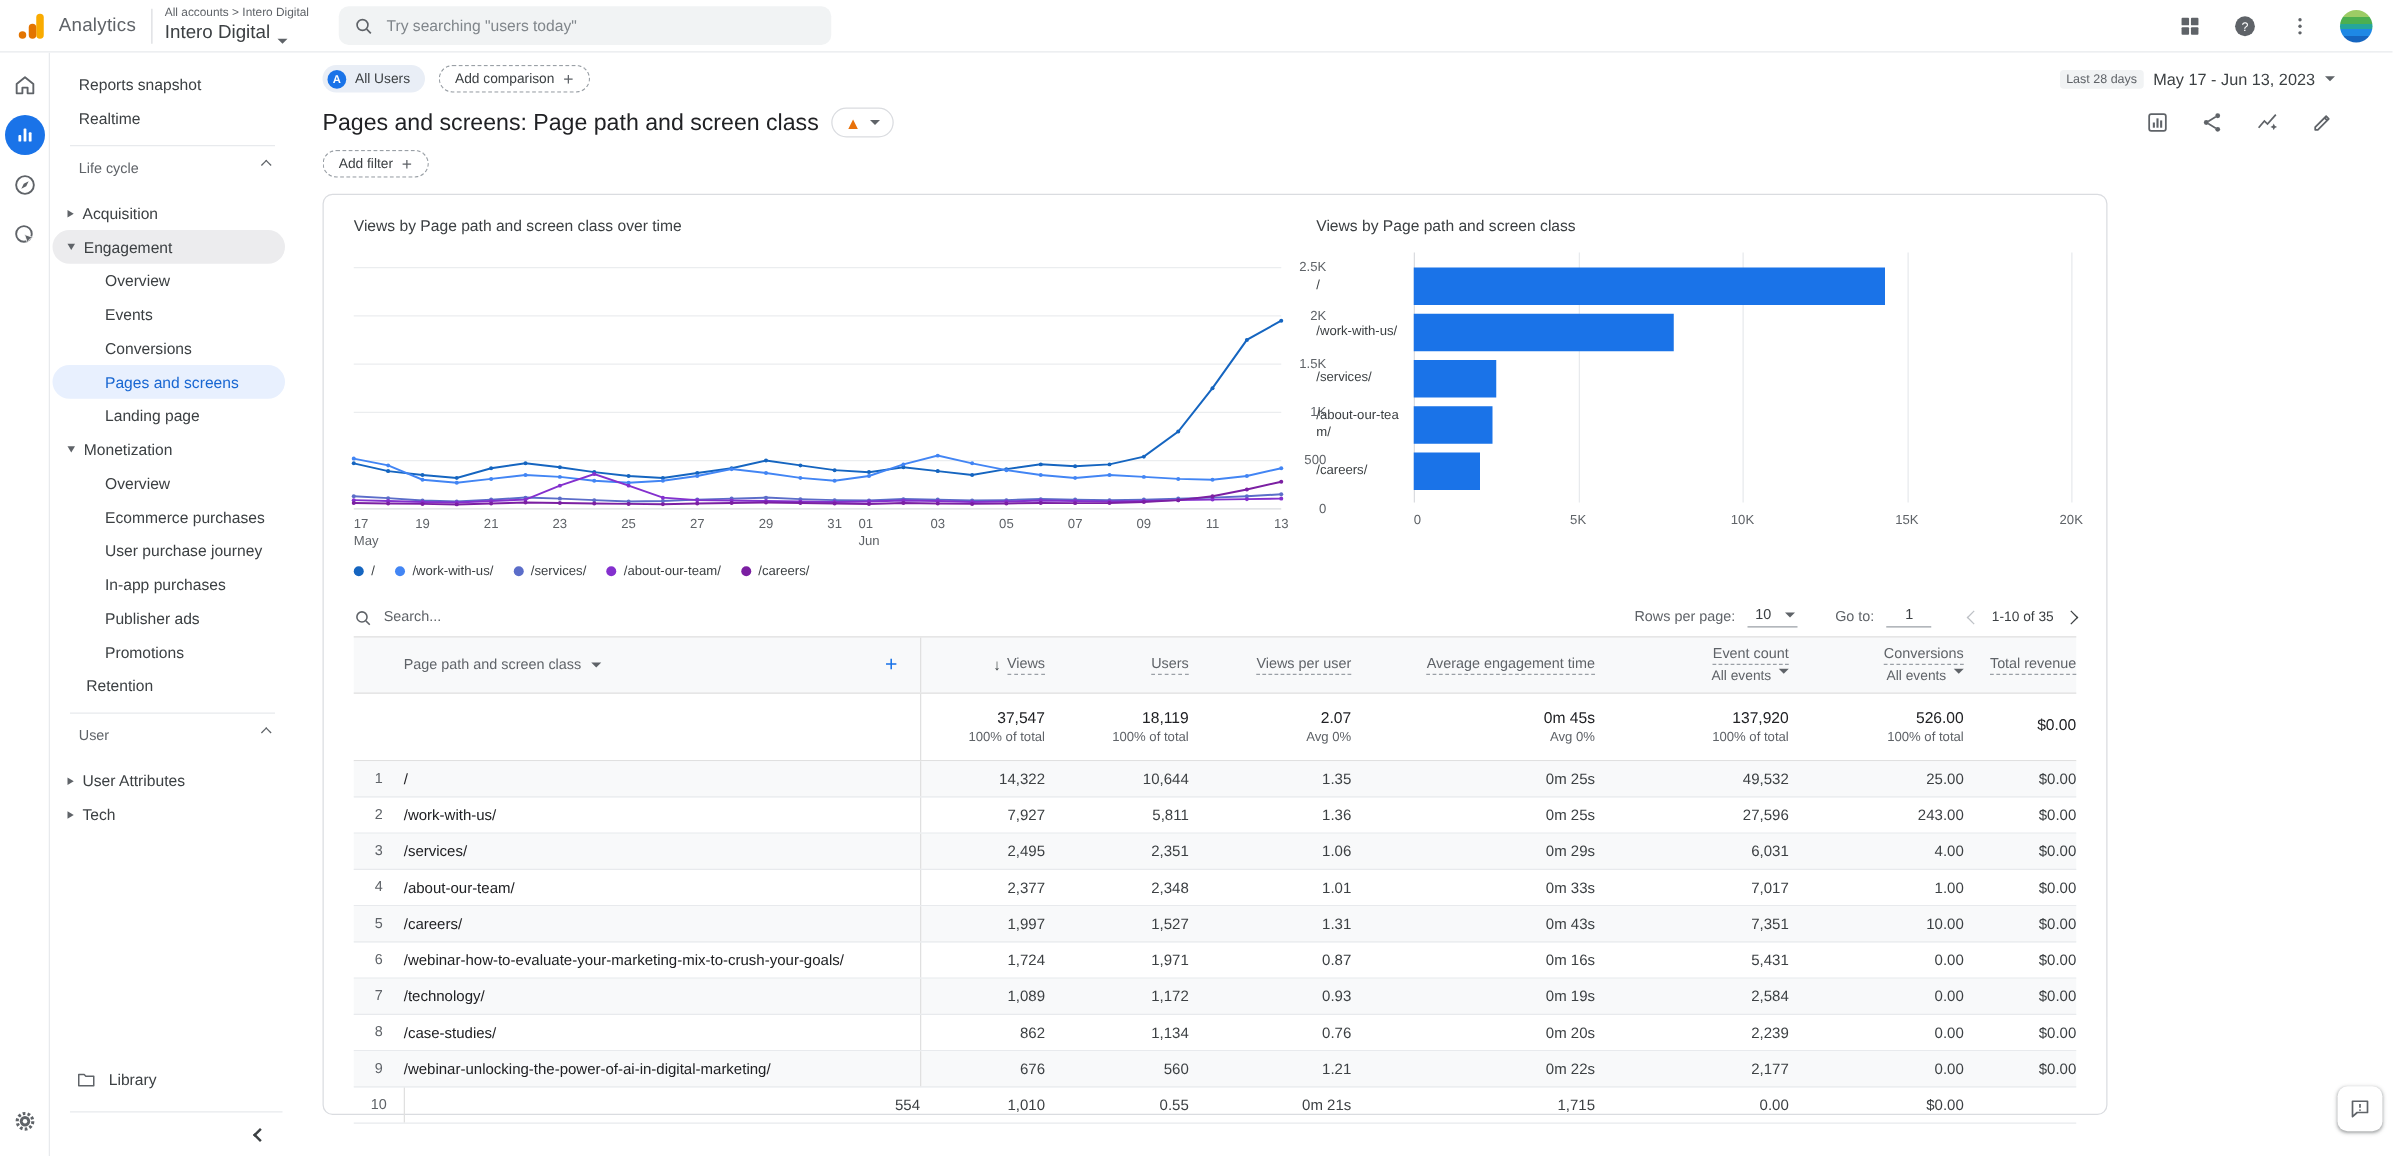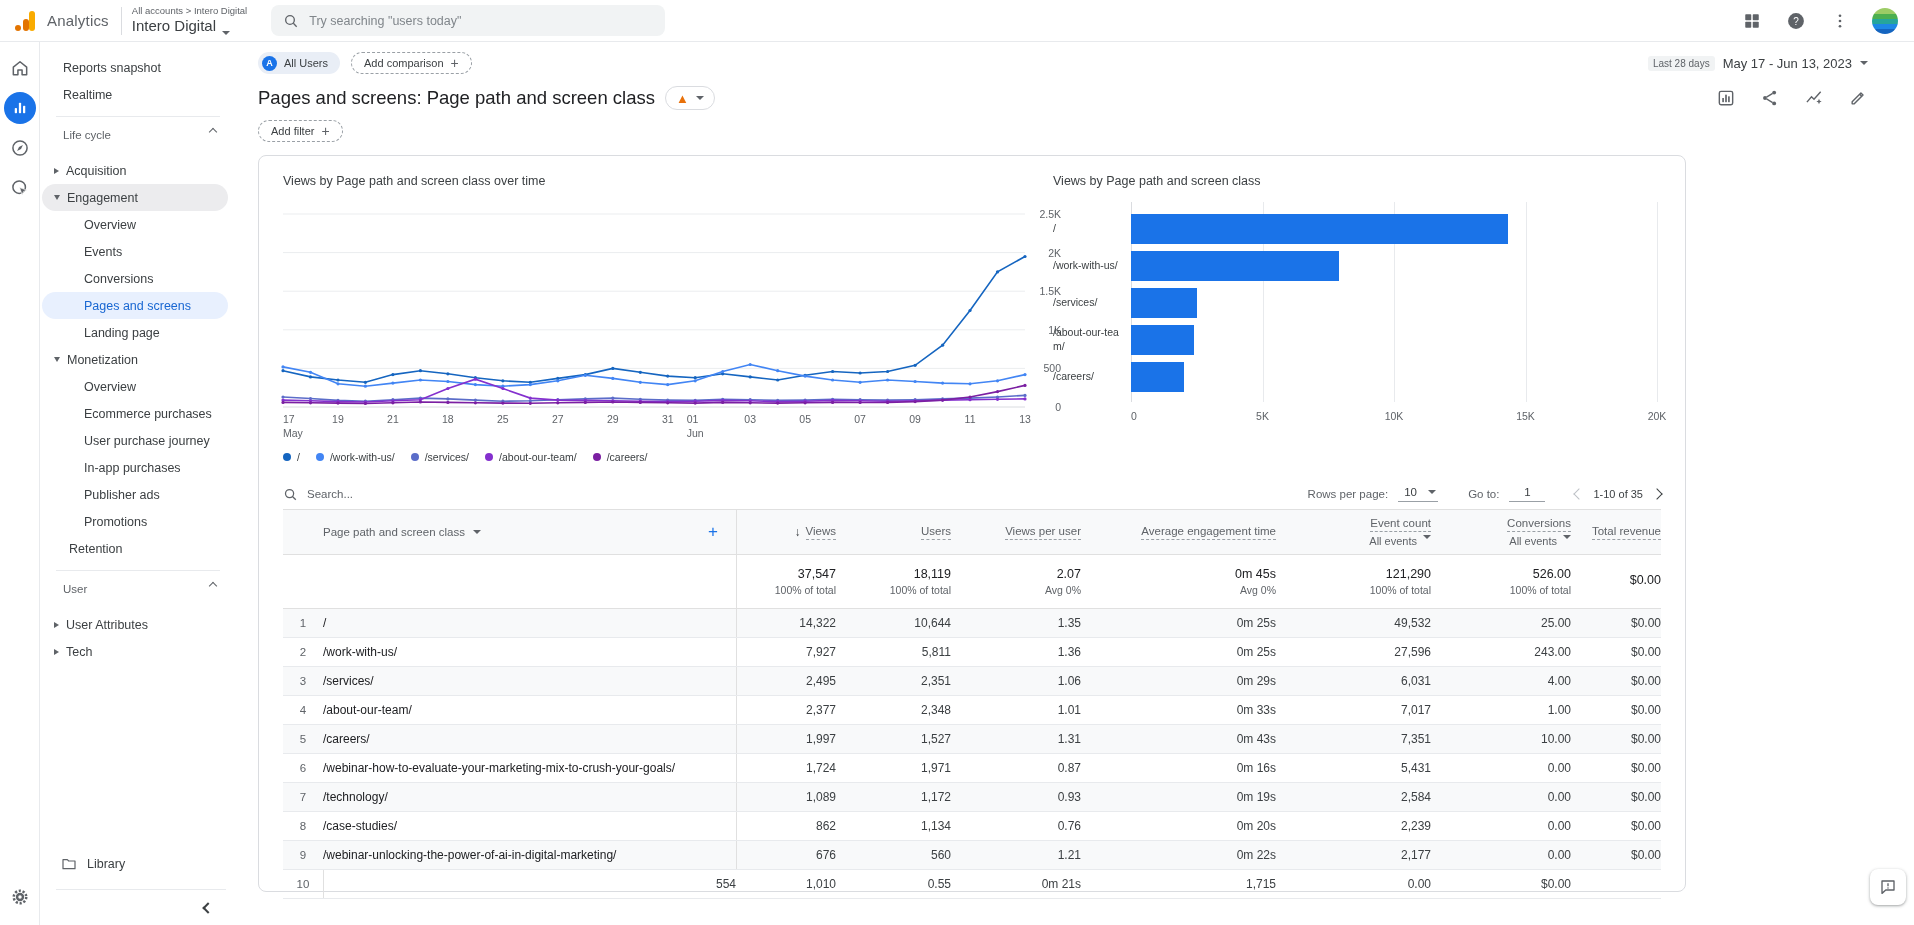--- a/index.html
+++ b/index.html
@@ -560,21 +560,21 @@
                 <div>17</div>
                 <div>May</div>
               </div>
               <div class="x-tick" style="left: 7.40741%;">
                 <div>19</div>
               </div>
               <div class="x-tick" style="left: 14.8148%;">
                 <div>21</div>
               </div>
               <div class="x-tick" style="left: 22.2222%;">
-                <div>18</div>
+                <div>23</div>
               </div>
               <div class="x-tick" style="left: 29.6296%;">
                 <div>25</div>
               </div>
               <div class="x-tick" style="left: 37.037%;">
                 <div>27</div>
               </div>
               <div class="x-tick" style="left: 44.4444%;">
                 <div>29</div>
               </div>
@@ -756,21 +756,21 @@
         </div>
         <div class="cell tot-cell">
           <span class="tot-val">2.07</span>
             <span class="tot-sub">Avg 0%</span>
         </div>
         <div class="cell tot-cell">
           <span class="tot-val">0m 45s</span>
             <span class="tot-sub">Avg 0%</span>
         </div>
         <div class="cell tot-cell">
-          <span class="tot-val">121,290</span>
+          <span class="tot-val">137,920</span>
             <span class="tot-sub">100% of total</span>
         </div>
         <div class="cell tot-cell">
           <span class="tot-val">526.00</span>
             <span class="tot-sub">100% of total</span>
         </div>
         <div class="cell tot-cell">
           <span class="tot-val">$0.00</span>
             <span class="tot-sub"></span>
         </div>

